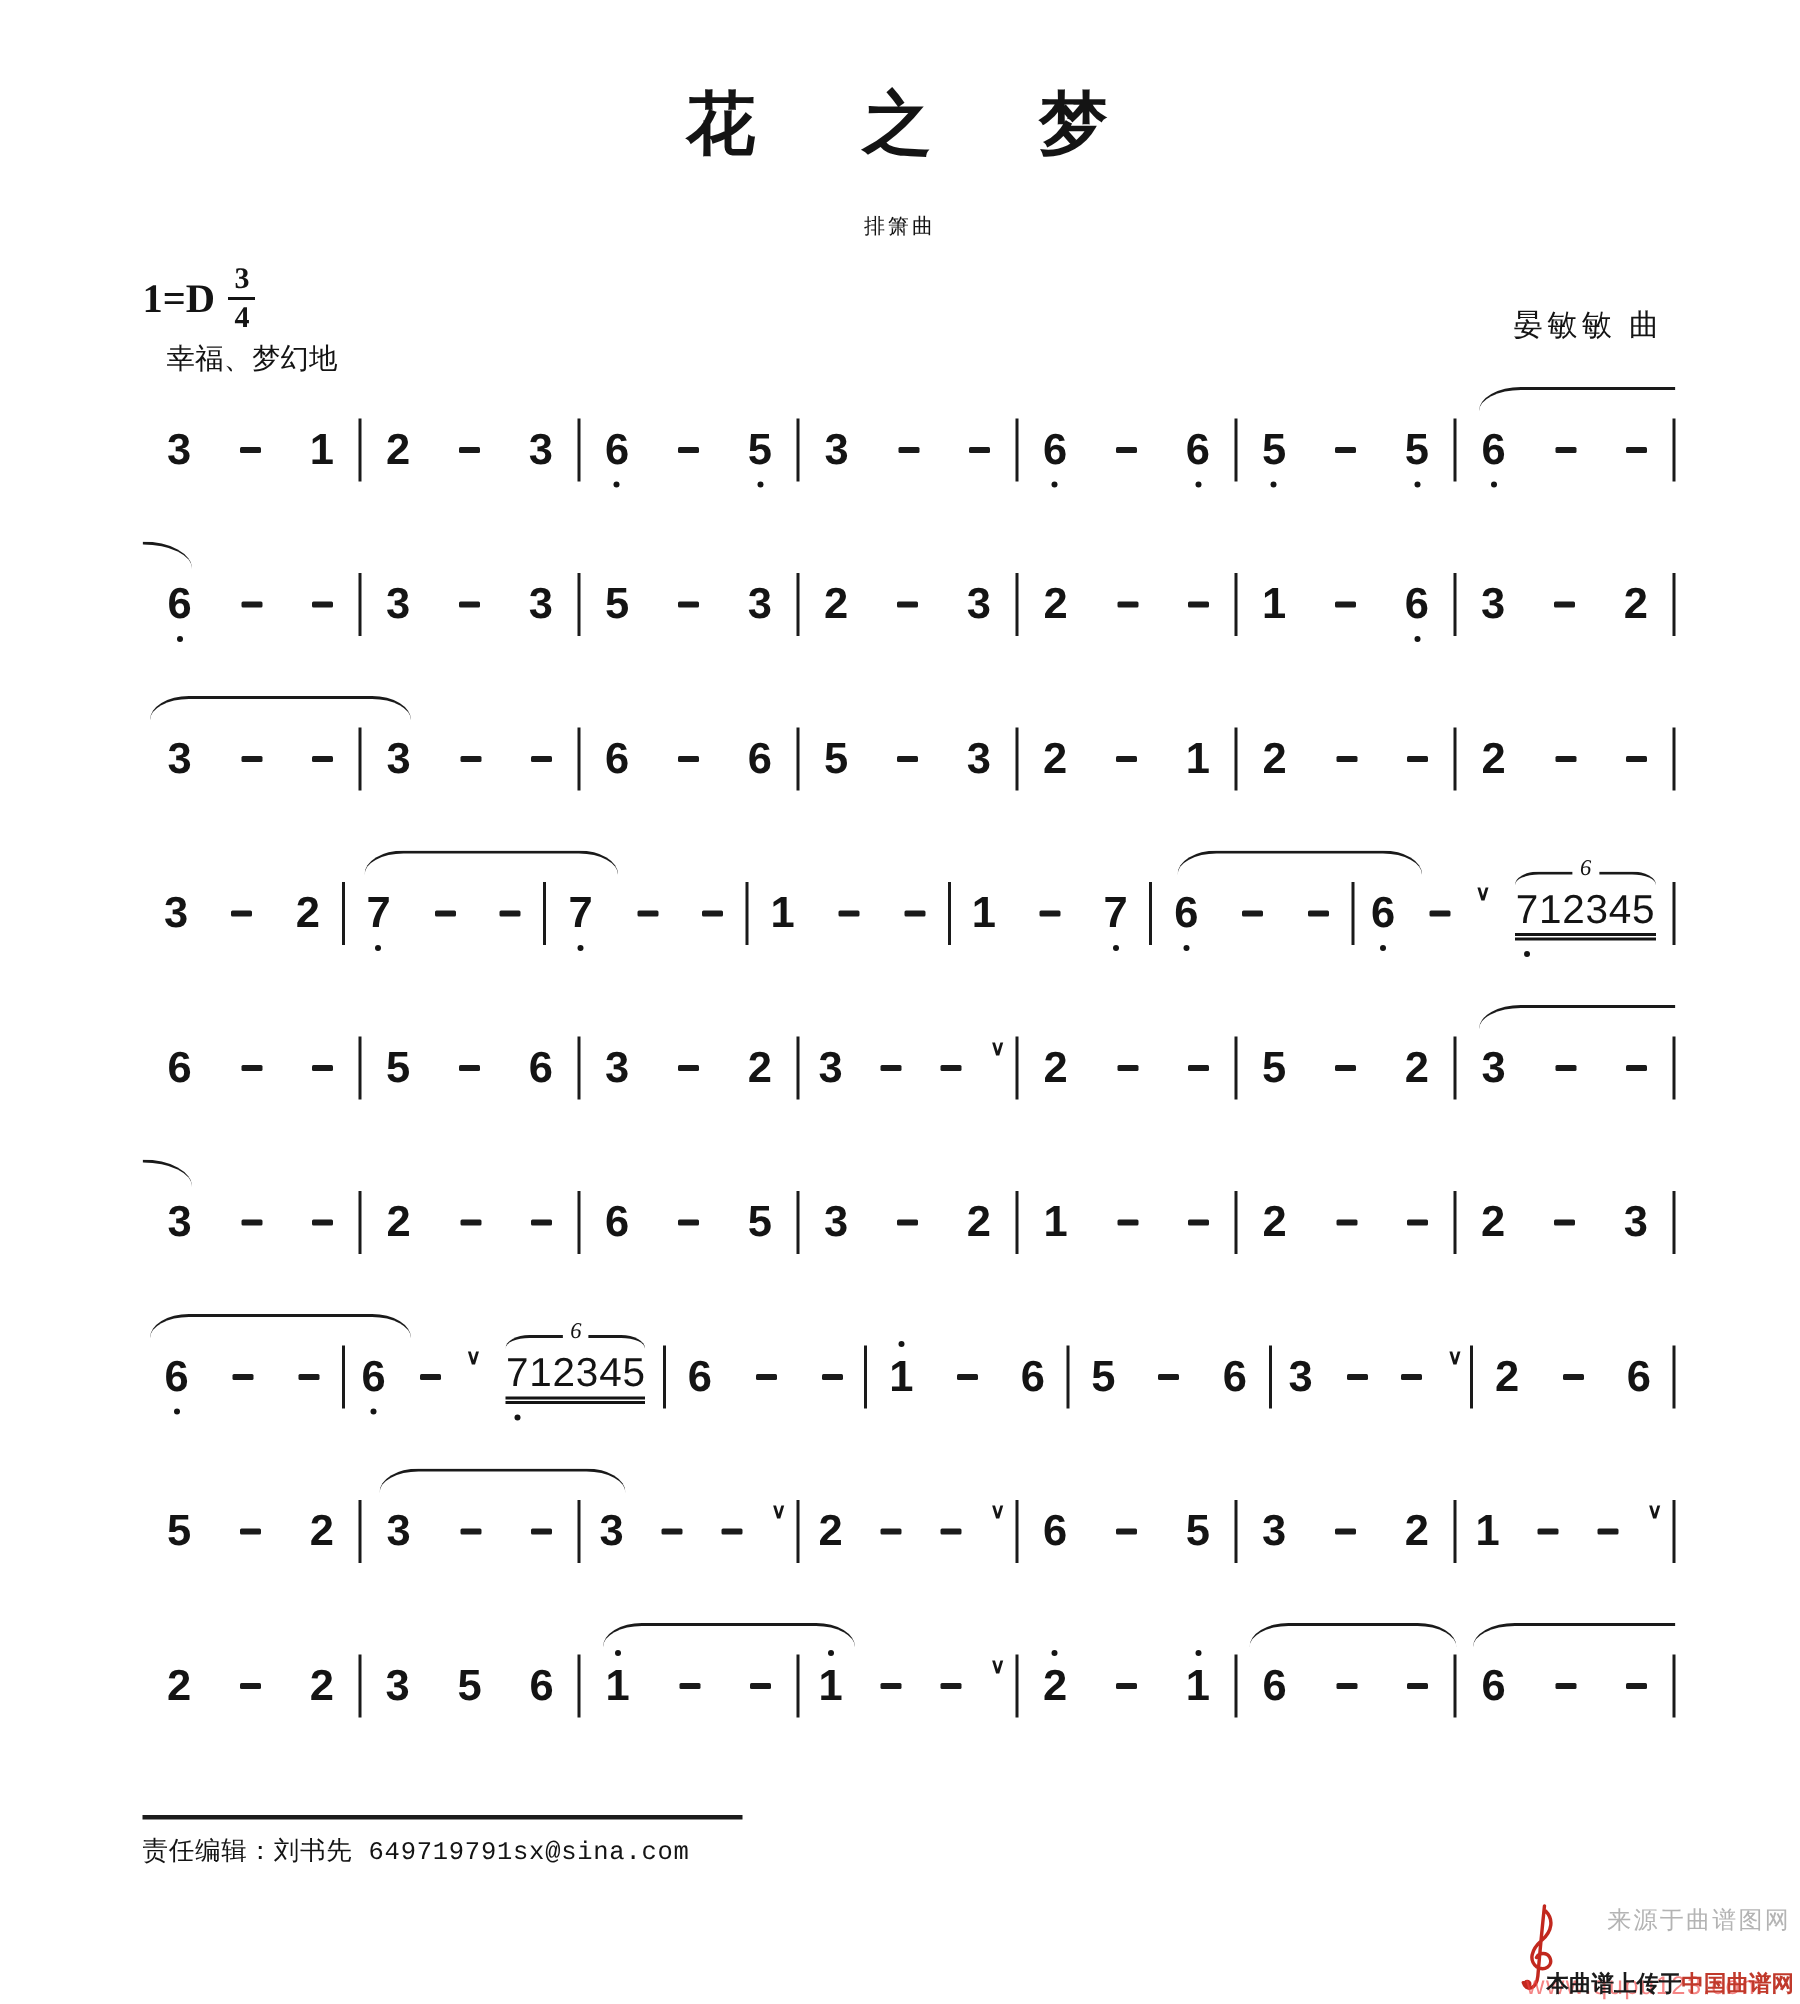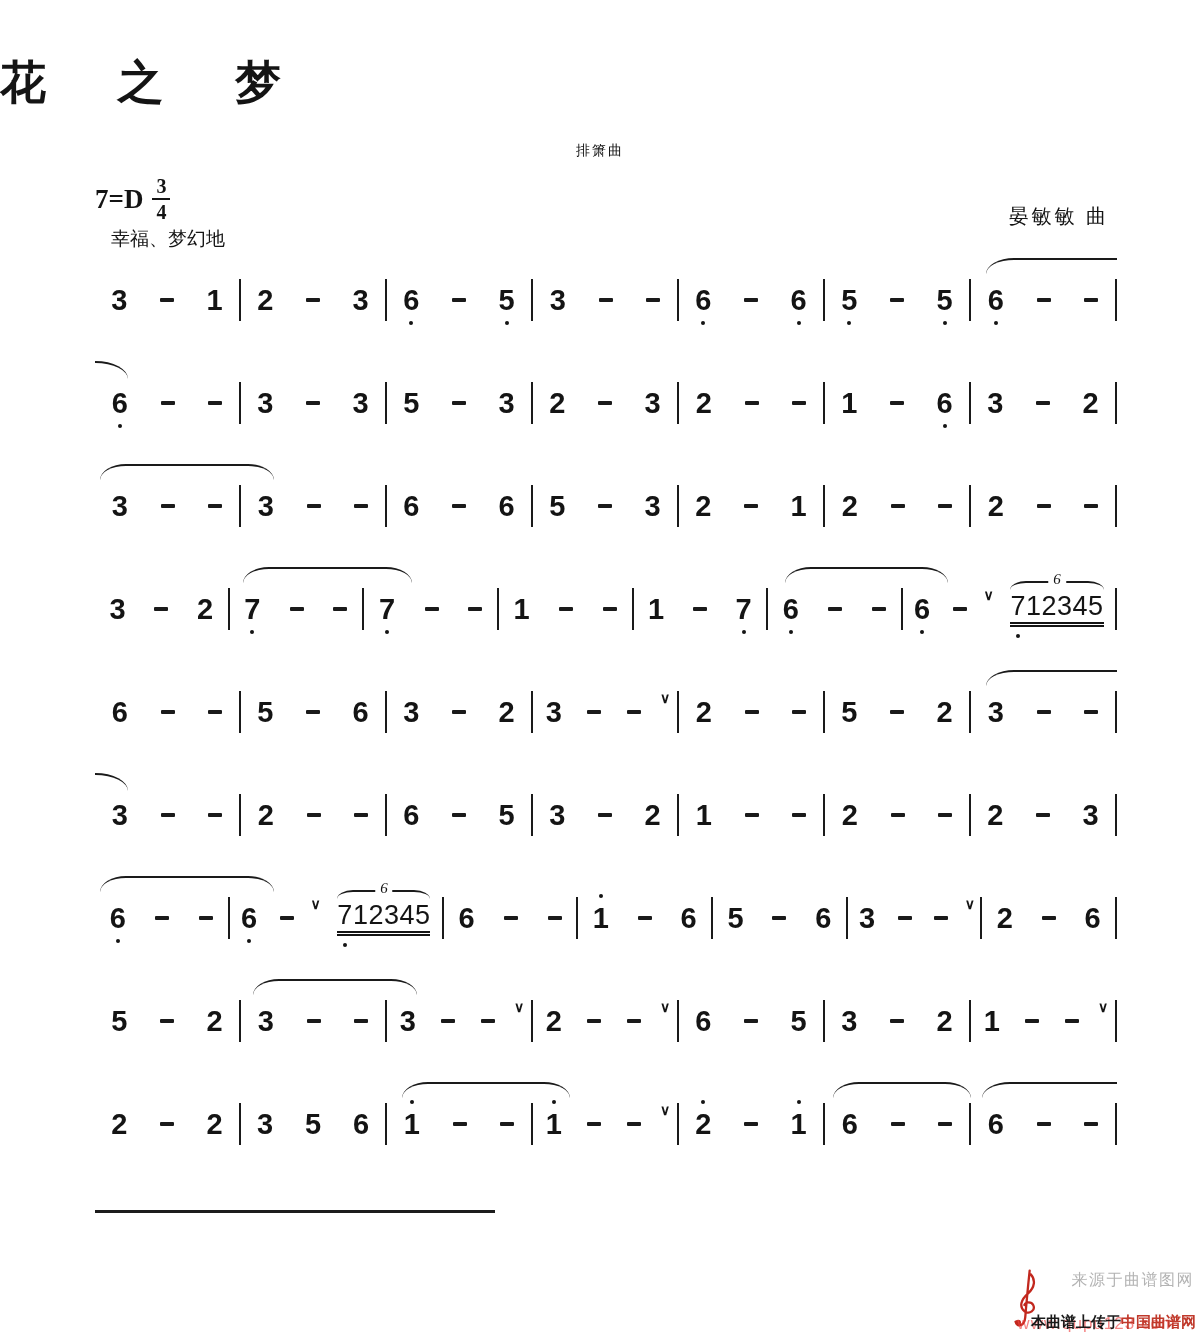--- a/index.html
+++ b/index.html
@@ -1,20 +1,20 @@
 <!DOCTYPE html>
 <html><head>
 <meta charset="utf-8">
 <style>
   html,body{margin:0;padding:0;background:#e8e8e8;}
   .page{position:relative;width:1200px;height:1336px;margin:0 auto;background:#ffffff;
         color:#141414;font-family:"Liberation Sans",sans-serif;overflow:hidden;}
 
   
-  .title{padding-top:52px;text-align:left;font-size:46px;font-weight:600;
+  .title{padding-top:52px;text-align:center;font-size:46px;font-weight:600;
          font-family:"Liberation Serif",serif;word-spacing:52px;letter-spacing:4px;}
   .subtitle{margin-top:28px;text-align:center;font-size:14px;letter-spacing:2px;}
   .meta-row{position:relative;margin:16px 83px 0 95px;height:74px;}
   .key-block{position:absolute;left:0;top:0;display:flex;align-items:center;gap:9px;
              font-family:"Liberation Serif",serif;font-weight:bold;font-size:27px;}
   .frac{display:inline-flex;flex-direction:column;align-items:center;font-size:20px;line-height:1;}
   .frac-num{border-bottom:2px solid #141414;padding:0 4px 2px;}
   .frac-den{padding-top:2px;}
   .tempo{position:absolute;left:16px;bottom:-2px;font-size:19px;}
   .composer{position:absolute;right:8px;bottom:20px;font-size:20px;letter-spacing:3px;}
@@ -63,21 +63,21 @@
 </head>
 <body>
 
 <div class="page">
 
   <div class="title">花 之 梦</div>
   <div class="subtitle">排箫曲</div>
 
   <div class="meta-row">
     <div class="key-block">
-      <span>7=D</span>
+      <span>1=D</span>
       <span class="frac">
         <span class="frac-num">3</span>
         <span class="frac-den">4</span>
       </span>
     </div>
     <div class="tempo">幸福、梦幻地</div>
     <div class="composer">晏敏敏 曲</div>
   </div>
 
   <div class="score">
@@ -512,20 +512,21 @@
             <span class="dash"></span>
             <span class="dash"></span>
           </div>
           <span class="barline"></span>
         </div>
       </div>
     </div>
 
   <div class="footer">
     <div class="footer-rule"></div>
+    <div class="editor-line">责任编辑：刘书先  649719791sx@sina.com</div>
   </div>
 
   <div class="watermark">
     <svg class="clef" width="30" height="78" viewBox="0 0 34 84">
       <path d="M21 7 C27 13 26 22 18 29 C10 36 8 44 14 49 C20 53 27 48 24 42 C22 38 16 38 14 42
                M20 3 C20 3 17 32 15 56 C14 66 6 68 4 61" fill="none" stroke="#c2281e" stroke-width="2.6" stroke-linecap="round"></path>
       <circle cx="7" cy="62" r="3.2" fill="#c2281e"></circle>
     </svg>
     <div class="wm-source">来源于曲谱图网</div>
     <div class="wm-url">www.qupu123.com</div>

